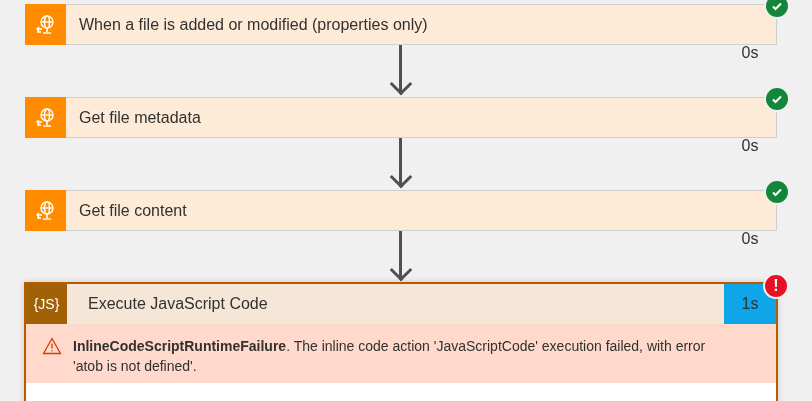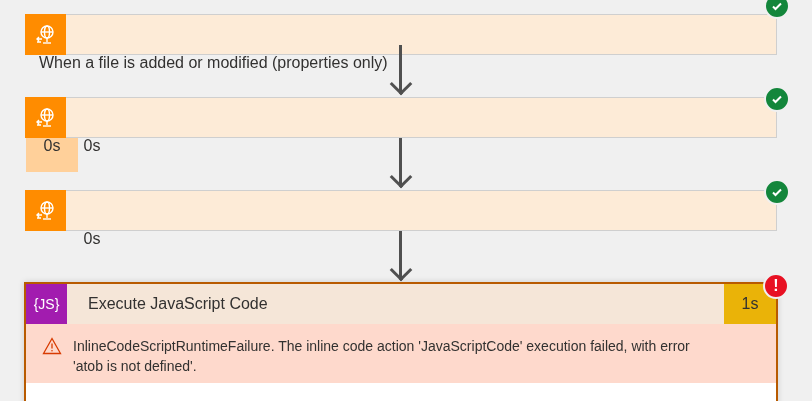--- a/index.html
+++ b/index.html
@@ -11,32 +11,32 @@
   .card .title { flex:1; display:flex; align-items:center; padding-left:13px; font-size:16px; color:#323130; }
   .card .dur { width:52px; flex:0 0 52px; background:#ffd09a; display:flex; align-items:center; justify-content:center; font-size:16px; color:#323130;margin-top:48px; }
   .badge { position:absolute; width:22px; height:22px; border-radius:50%; display:flex; align-items:center; justify-content:center; border:2px solid #f0f0f0; box-sizing:content-box; }
   .badge.ok { background:#13863b; }
   .badge.err { background:#e81123; color:#fff; font-weight:bold; font-size:16px; }
   .connector { position:absolute; left:399px; width:3px; background:#505050; }
   .arrowhead { position:absolute; width:16px; height:16px; border-right:3px solid #505050; border-bottom:3px solid #505050; transform:rotate(45deg); box-sizing:border-box; }
   .js-card { position:absolute; left:24px; top:282px; width:754px; height:130px; box-sizing:border-box;
              border:2px solid #b85a00; background:#fff; box-shadow:0 0 6px rgba(0,0,0,0.15); }
   .js-head { height:40px; display:flex; background:#f5e6d8; }
-  .js-head .icon-box { width:41px; flex:0 0 41px; background:#a21caf; color:#fff; display:flex; align-items:center; justify-content:center; font-size:14px; }
+  .js-head .icon-box { width:41px; flex:0 0 41px; background:#a16207; color:#fff; display:flex; align-items:center; justify-content:center; font-size:14px; }
   .js-head .title { flex:1; display:flex; align-items:center; padding-left:13px; font-size:16px;margin-left:8px; }
-  .js-head .dur { width:52px; flex:0 0 52px; background:#eab308; display:flex; align-items:center; justify-content:center; font-size:16px; }
+  .js-head .dur { width:52px; flex:0 0 52px; background:#0ea5e9; display:flex; align-items:center; justify-content:center; font-size:16px; }
   .err-box { background:#fed9cc; height:59px; display:flex; padding:12px 0 0 16px; box-sizing:border-box; }
   .err-box .warn { width:20px; margin-right:11px; margin-top:1px; }
   .err-box .msg { font-size:14px; line-height:20px; color:#323130; width:640px; }
-  .err-box .msg b { font-weight:normal; }
+  .err-box .msg b { font-weight:bold; }
 </style>
 </head>
 <body>
 
-<div class="card" style="top:14px;flex-direction:column;">
+<div class="card" style="top:4px;">
   <div class="icon-box">
     <svg width="24" height="24" viewBox="0 0 24 24" fill="none" stroke="#fff" stroke-width="1.4">
         <circle cx="13" cy="9" r="6"></circle>
         <ellipse cx="13" cy="9" rx="2.5" ry="6"></ellipse>
         <line x1="7" y1="9" x2="19" y2="9"></line>
         <line x1="13" y1="15" x2="13" y2="19"></line>
         <line x1="9" y1="20" x2="17" y2="20"></line>
         <path d="M3 16h5M3 19h4M5 14l-2 2 2 2"></path>
       </svg>
   </div>
@@ -56,20 +56,21 @@
   <div class="icon-box">
     <svg width="24" height="24" viewBox="0 0 24 24" fill="none" stroke="#fff" stroke-width="1.4">
         <circle cx="13" cy="9" r="6"></circle>
         <ellipse cx="13" cy="9" rx="2.5" ry="6"></ellipse>
         <line x1="7" y1="9" x2="19" y2="9"></line>
         <line x1="13" y1="15" x2="13" y2="19"></line>
         <line x1="9" y1="20" x2="17" y2="20"></line>
         <path d="M3 16h5M3 19h4M5 14l-2 2 2 2"></path>
       </svg>
   </div>
+  <div class="title">Get file metadata</div>
   <div class="dur">0s</div>
 </div>
 <div class="badge ok" style="left:764px; top:86px;">
   <svg width="12" height="12" viewBox="0 0 12 12">
       <path d="M2 6.5l2.5 2.5L10 3.5" stroke="#fff" stroke-width="2" fill="none"></path>
     </svg>
 </div>
 
 <div class="connector" style="top:138px; height:47px;"></div>
 <div class="arrowhead" style="left:393px; top:169px;"></div>
@@ -78,20 +79,21 @@
   <div class="icon-box">
     <svg width="24" height="24" viewBox="0 0 24 24" fill="none" stroke="#fff" stroke-width="1.4">
         <circle cx="13" cy="9" r="6"></circle>
         <ellipse cx="13" cy="9" rx="2.5" ry="6"></ellipse>
         <line x1="7" y1="9" x2="19" y2="9"></line>
         <line x1="13" y1="15" x2="13" y2="19"></line>
         <line x1="9" y1="20" x2="17" y2="20"></line>
         <path d="M3 16h5M3 19h4M5 14l-2 2 2 2"></path>
       </svg>
   </div>
+  <div class="title">Get file content</div>
   <div class="dur">0s</div>
 </div>
 <div class="badge ok" style="left:764px; top:179px;">
   <svg width="12" height="12" viewBox="0 0 12 12">
       <path d="M2 6.5l2.5 2.5L10 3.5" stroke="#fff" stroke-width="2" fill="none"></path>
     </svg>
 </div>
 
 <div class="connector" style="top:231px; height:47px;"></div>
 <div class="arrowhead" style="left:393px; top:262px;"></div>

